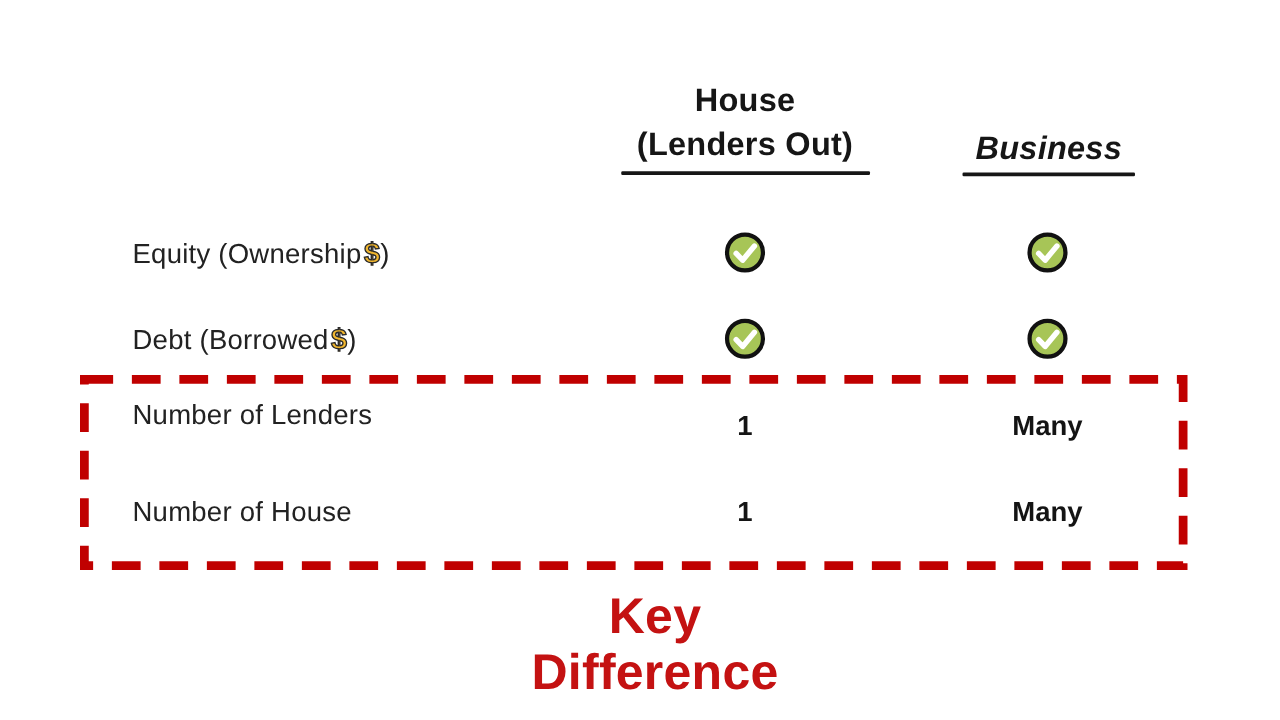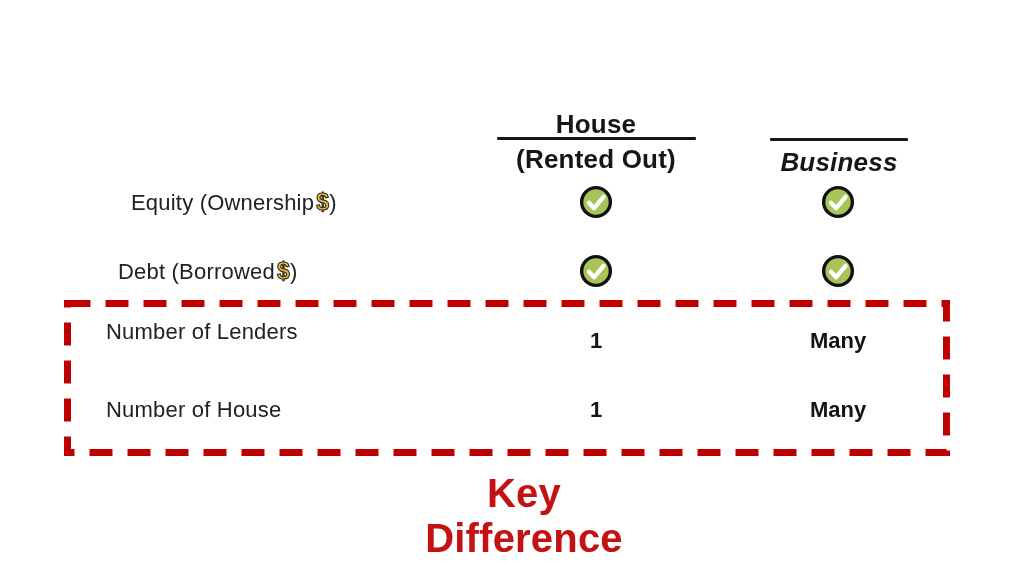--- a/index.html
+++ b/index.html
@@ -18,21 +18,20 @@
   .abs { position: absolute; }
 
   
   .col-header {
     font-weight: 700;
     font-size: 26px;
     color: #161616;
     text-align: center;
     line-height: 35px;
     letter-spacing: 0.2px;
-    margin-top: 44px;
   }
   .header-underline {
     background: #161616;
     height: 3px;
     border-radius: 1px;
   }
 
   
   .row-label {
     font-size: 22px;
@@ -80,32 +79,32 @@
     pointer-events: none;
   }
 </style>
 </head>
 <body>
 
 <div class="canvas">
 
   <div class="abs col-header" style="left:476px; top:63px; width:240px;">
     <div>House</div>
-    <div>(Rented Out)</div>
+    <div>(Lenders Out)</div>
   </div>
   <div class="abs header-underline" style="left:497px; top:137px; width:199px;"></div>
 
   <div class="abs col-header" style="left:764px; top:101px; width:150px;font-style:italic;">Business</div>
   <div class="abs header-underline" style="left:770px; top:138px; width:138px;"></div>
 
-  <div class="abs row-label" style="left:106px; top:188px;margin-left:25px;">
+  <div class="abs row-label" style="left:106px; top:188px;">
     <span>Equity (Ownership</span><span class="dollar">$</span><span>)</span>
   </div>
 
-  <div class="abs row-label" style="left:106px; top:257px;margin-left:12px;">
+  <div class="abs row-label" style="left:106px; top:257px;">
     <span>Debt (Borrowed</span><span class="dollar">$</span><span>)</span>
   </div>
 
   <div class="abs row-label" style="left:106px; top:318px;">Number of Lenders</div>
 
   <div class="abs row-label" style="left:106px; top:396px;">Number of House</div>
 
   <div class="abs check-wrap" style="left:579px; top:185px;">
     <svg width="34" height="34" viewBox="0 0 36 36">
       <circle cx="18" cy="18" r="15.2" fill="#a7c557" stroke="#111111" stroke-width="3.6"></circle>

